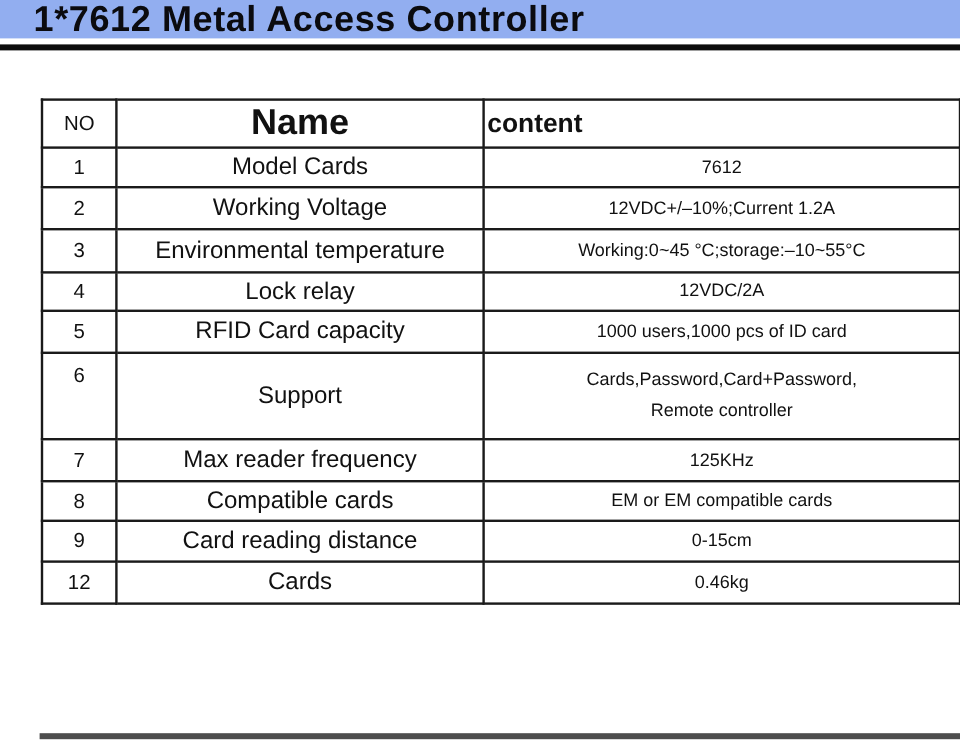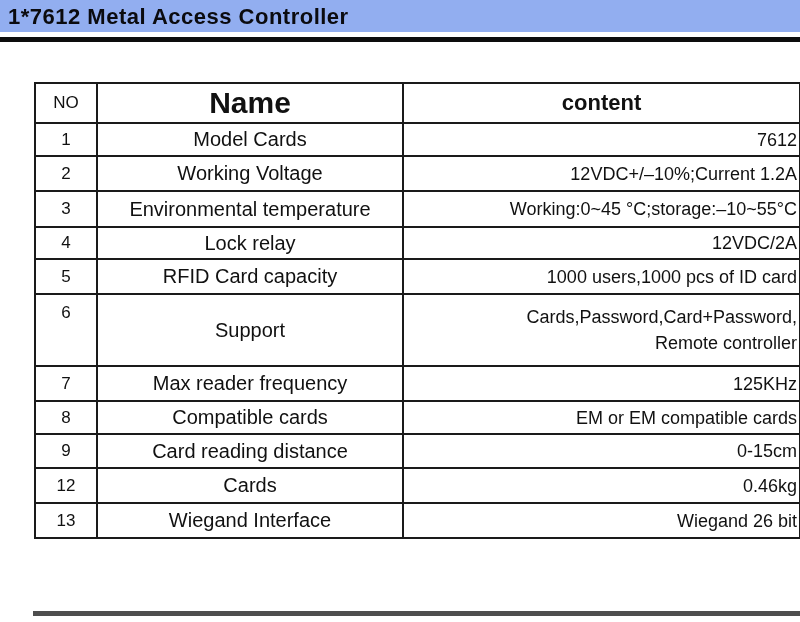--- a/index.html
+++ b/index.html
@@ -20,22 +20,22 @@
   .titlebar {
     position: absolute;
     top: 0;
     left: 0;
     width: 800px;
     height: 32px;
     background: var(--header-bar, #92aef0);
   }
   .titlebar .title-text {
     display: block;
-    padding-left: 8px;
-    font-size: 22px;
+    padding-left: 28px;
+    font-size: 30px;
     font-weight: bold;
     line-height: 33px;
     color: #0b0b0f;
     letter-spacing: 0.5px;
     white-space: nowrap;
   }
   .title-underline {
     position: absolute;
     top: 37px;
     left: 0;
@@ -70,35 +70,35 @@
     text-align: center;
   }
   th.h-name {
     font-size: 30px;
     font-weight: bold;
     text-align: center;
   }
   th.h-content {
     font-size: 22px;
     font-weight: bold;
-    text-align: center;
+    text-align: left;
     margin-top: 12px;
   }
 
   td.c-no {
     text-align: center;
     font-size: 17px;
   }
   td.c-name {
     text-align: center;
     font-size: 20px;
   }
   td.c-content {
-    text-align: right;
-    font-size: 18px;
+    text-align: center;
+    font-size: 15px;
     padding-left: 12px;
     white-space: pre-line;
     line-height: 26px;
   }
 
   
   tbody tr:nth-child(1)  { height: 33px; }
   tbody tr:nth-child(2)  { height: 35px; }
   tbody tr:nth-child(3)  { height: 36px; }
   tbody tr:nth-child(4)  { height: 32px; }
@@ -192,21 +192,16 @@
     <tr>
       <td class="c-no">9</td>
       <td class="c-name">Card reading distance</td>
       <td class="c-content">0-15cm</td>
     </tr>
     <tr>
       <td class="c-no">12</td>
       <td class="c-name">Cards</td>
       <td class="c-content">0.46kg</td>
     </tr>
-    <tr>
-      <td class="c-no">13</td>
-      <td class="c-name">Wiegand Interface</td>
-      <td class="c-content">Wiegand 26 bit</td>
-    </tr>
   </tbody>
 </table>
 
 <div class="bottom-shadow"></div>
 
 </body></html>

